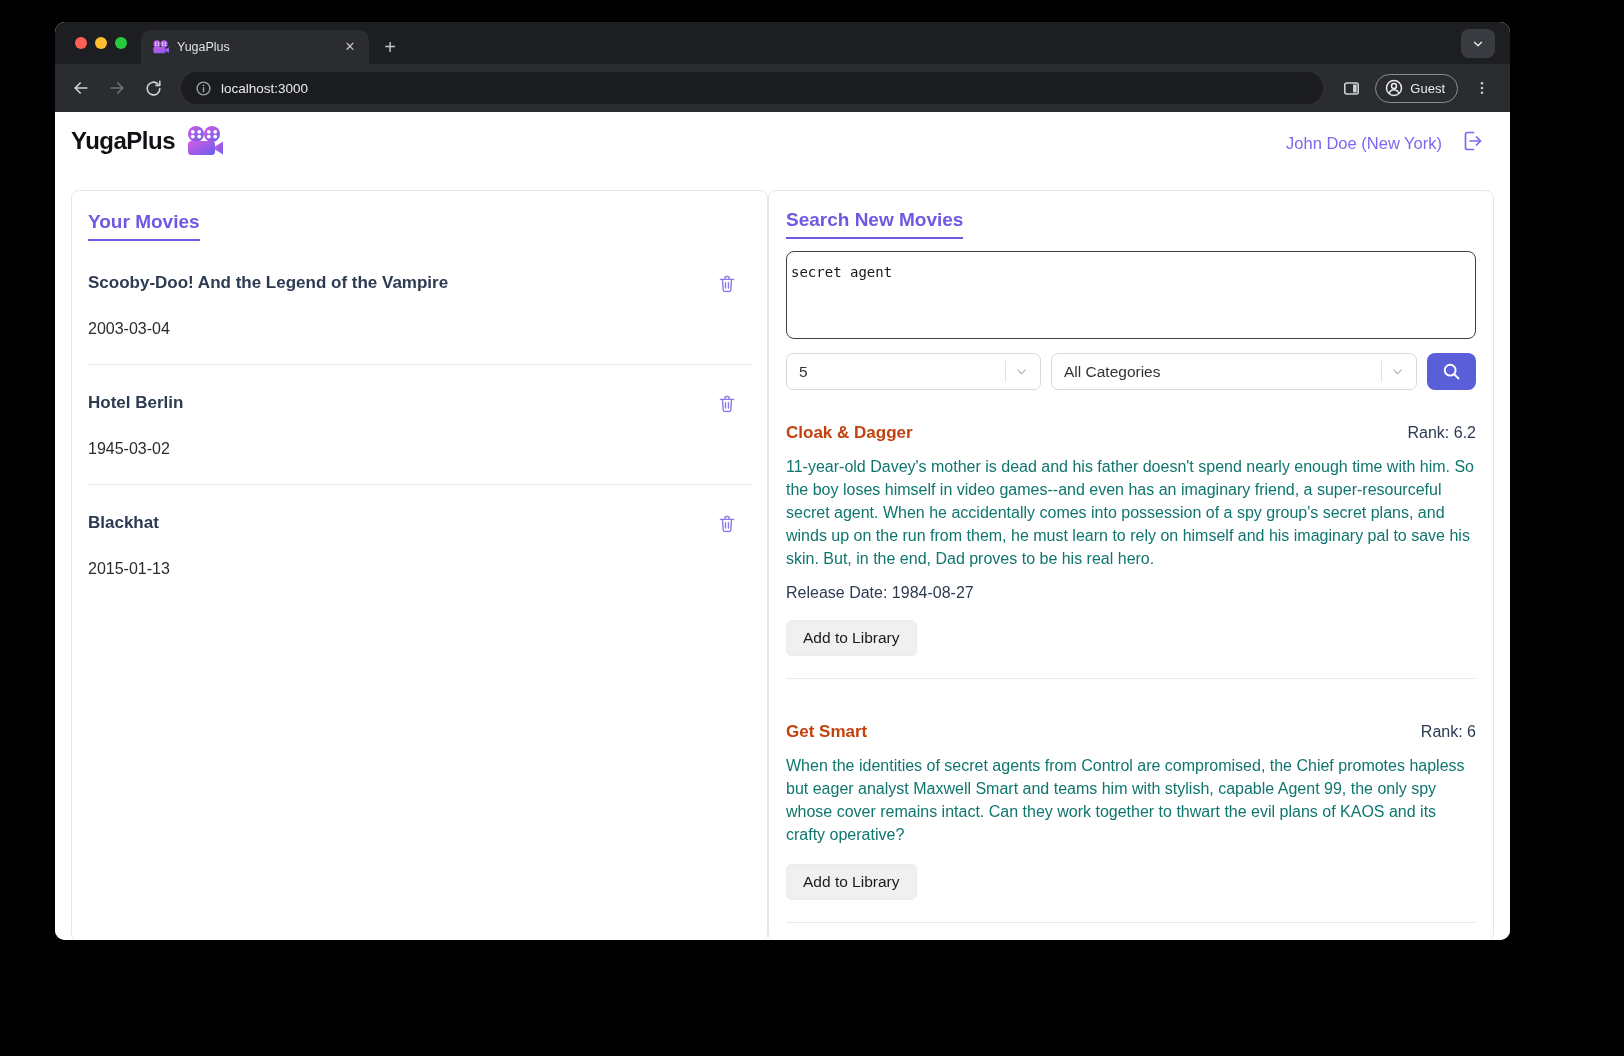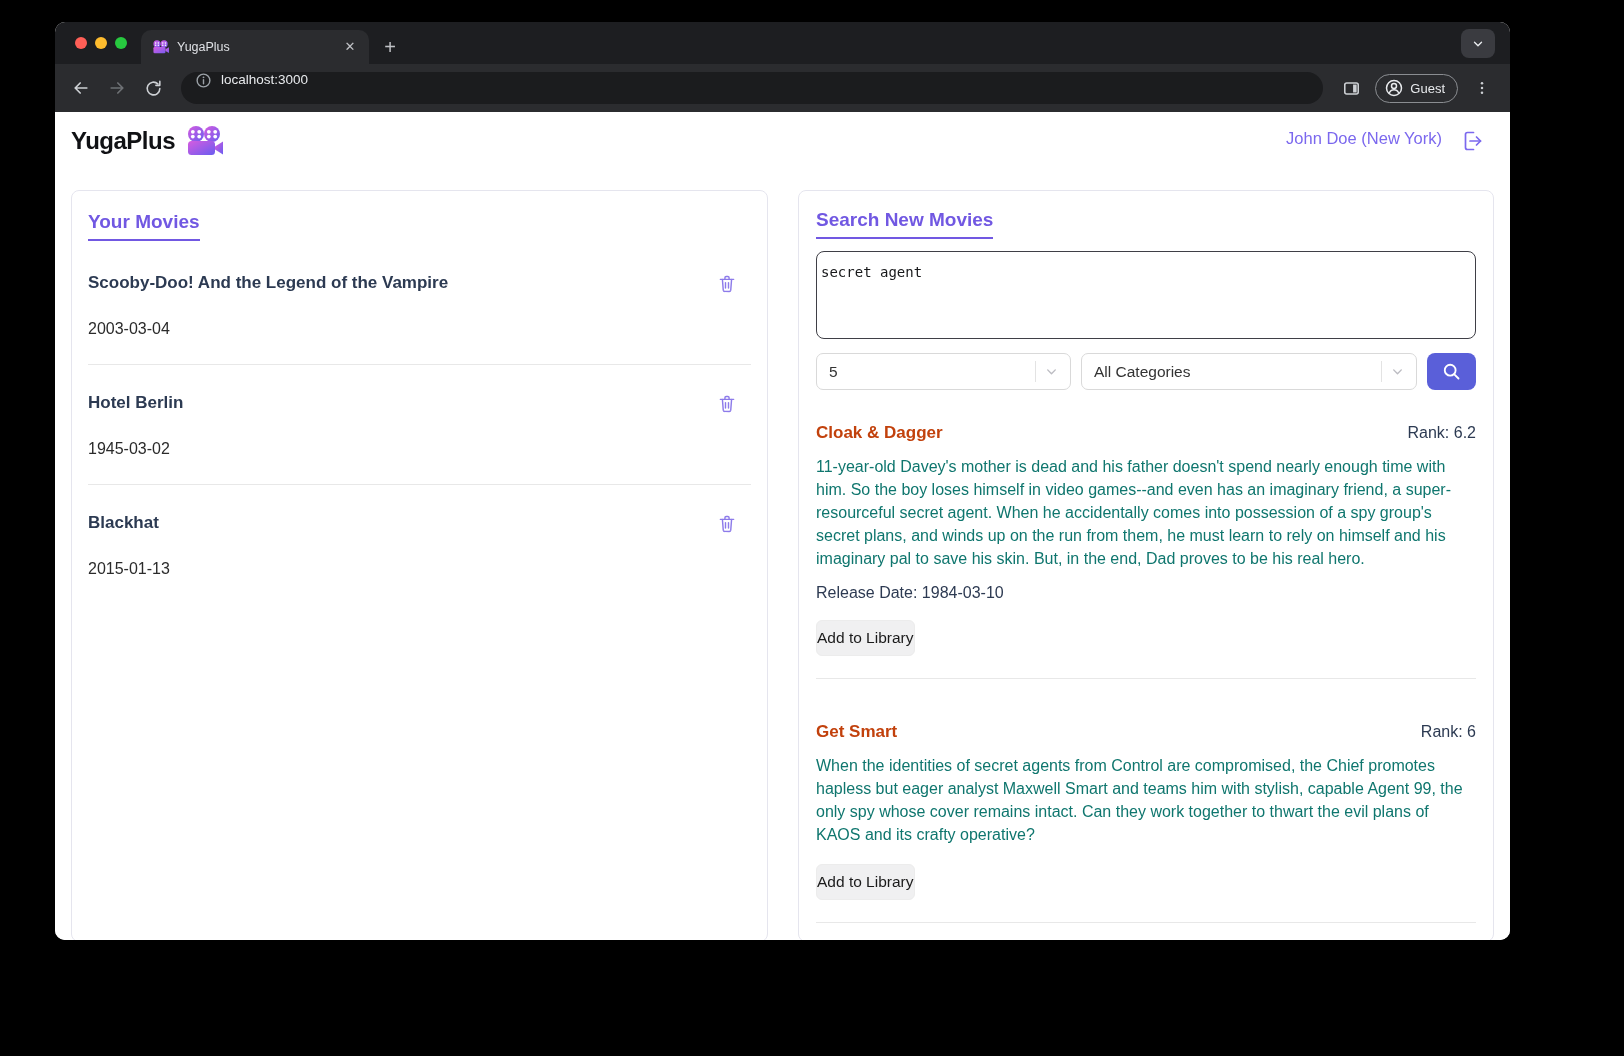--- a/index.html
+++ b/index.html
@@ -22,35 +22,35 @@
   .tab-close { color:#c0c2c6; font-size:13px; width:18px; height:18px; line-height:18px; text-align:center; border-radius:4px; cursor:pointer; }
   .newtab { width:30px; height:30px; margin:0 0 2px 6px; display:flex; align-items:center; justify-content:center;
             color:#c0c2c6; font-size:20px; border-radius:6px; }
   .strip-chevron { position:absolute; right:15px; top:7px; width:34px; height:29px; background:#3a3b40;
                    border-radius:8px; display:flex; align-items:center; justify-content:center; }
 
   
   .toolbar { height:48px; background:#2b2c2f; display:flex; align-items:center; padding:0 12px 0 10px; gap:4px; flex:0 0 auto; }
   .nav-btn { width:32px; height:32px; display:flex; align-items:center; justify-content:center; border-radius:50%; }
   .addressbar { flex:1; height:32px; background:#1b1c1e; border-radius:16px; margin:0 8px 0 8px;
-                display:flex; padding:0 14px; gap:9px; }
+                display:flex; align-items:center; padding:0 14px; gap:9px; }
   .url { color:#e8eaed; font-size:13.5px; }
   .guest-chip { height:29px; border:1px solid #8a8d91; border-radius:15px; display:flex; align-items:center;
                 gap:6px; padding:0 12px 0 8px; color:#e8eaed; font-size:13px; margin:0 4px; }
 
   
   .page { flex:1; background:#fff; display:flex; flex-direction:column; overflow:hidden; }
   .app-header { height:58px; flex:0 0 auto; display:flex; align-items:center; justify-content:space-between;
                 padding:0 26px 0 16px; }
   .brand { display:flex; align-items:center; gap:12px; }
   .brand-name { font-size:24px; font-weight:bold; color:#101114; letter-spacing:-0.5px; }
-  .user-area { display:flex; align-items:flex-start; gap:18px; }
+  .user-area { display:flex; align-items:flex-end; gap:18px; }
   .user-name { color:#7b68ee; font-size:16.5px; }
 
-  .content { flex:1; display:flex; gap:30px; padding:20px 16px 0 16px; overflow:hidden; align-items:stretch; }
+  .content { flex:1; display:flex; padding:20px 16px 0 16px; overflow:hidden; align-items:stretch; }
   .card { background:#fff; border:1px solid #e5e5ee; border-radius:8px; margin-bottom:-2px; }
   .card-left { width:697px; flex:0 0 auto; padding:16px 16px 0 16px; }
   .card-right { flex:1; padding:14px 17px 0 17px; }
 
   .panel-heading { display:inline-block; color:#7158e2; font-size:19px; font-weight:bold;
                    padding-bottom:6px; border-bottom:2px solid #7158e2; margin:4px 0 4px 0; }
 
   
   .movie-item { padding:28px 0 26px 0; border-bottom:1px solid #e8e8e8; }
   .movie-row { display:flex; align-items:flex-start; justify-content:space-between; padding-right:14px; }
@@ -74,21 +74,21 @@
                 display:flex; align-items:center; justify-content:center; cursor:pointer; }
 
   .result { padding:14px 0 22px 0; border-bottom:1px solid #e8e8e8; }
   .result + .result { padding-top:24px; }
   .result-head { display:flex; align-items:baseline; justify-content:space-between; }
   .result-title { font-size:17px; font-weight:bold; color:#c2410c; }
   .result-rank { font-size:16px; color:#2c3a52;margin-top:20px; }
   .result-desc { margin-top:12px; font-size:16px; line-height:23px; color:#0f766e; }
   .result-release { margin-top:14px; font-size:16px; color:#2d3a52; }
   .add-btn { margin-top:18px; background:#f0f0f1; border:1px solid #ececec; border-radius:6px;
-             padding:8px 0; font-size:15.5px; color:#1b1b1b; font-family:"Liberation Sans", sans-serif; cursor:pointer; }
+             padding:8px 16px; font-size:15.5px; color:#1b1b1b; font-family:"Liberation Sans", sans-serif; cursor:pointer; }
 </style>
 </head>
 <body>
 
 <div class="stage">
   <div class="window">
 
     <div class="tabstrip">
       <div class="traffic">
         <div class="light red"></div>
@@ -294,21 +294,21 @@
             </button>
           </div>
 
           <div>
             <div class="result">
               <div class="result-head">
                 <span class="result-title">Cloak &amp; Dagger</span>
                 <span class="result-rank">Rank: 6.2</span>
               </div>
               <div class="result-desc">11-year-old Davey's mother is dead and his father doesn't spend nearly enough time with him. So the boy loses himself in video games--and even has an imaginary friend, a super-resourceful secret agent. When he accidentally comes into possession of a spy group's secret plans, and winds up on the run from them, he must learn to rely on himself and his imaginary pal to save his skin. But, in the end, Dad proves to be his real hero.</div>
-              <div class="result-release">Release Date: 1984-03-10</div>
+              <div class="result-release">Release Date: 1984-08-27</div>
               <button class="add-btn">Add to Library</button>
             </div>
 
             <div class="result">
               <div class="result-head">
                 <span class="result-title">Get Smart</span>
                 <span class="result-rank">Rank: 6</span>
               </div>
               <div class="result-desc">When the identities of secret agents from Control are compromised, the Chief promotes hapless but eager analyst Maxwell Smart and teams him with stylish, capable Agent 99, the only spy whose cover remains intact. Can they work together to thwart the evil plans of KAOS and its crafty operative?</div>
               <button class="add-btn">Add to Library</button>

